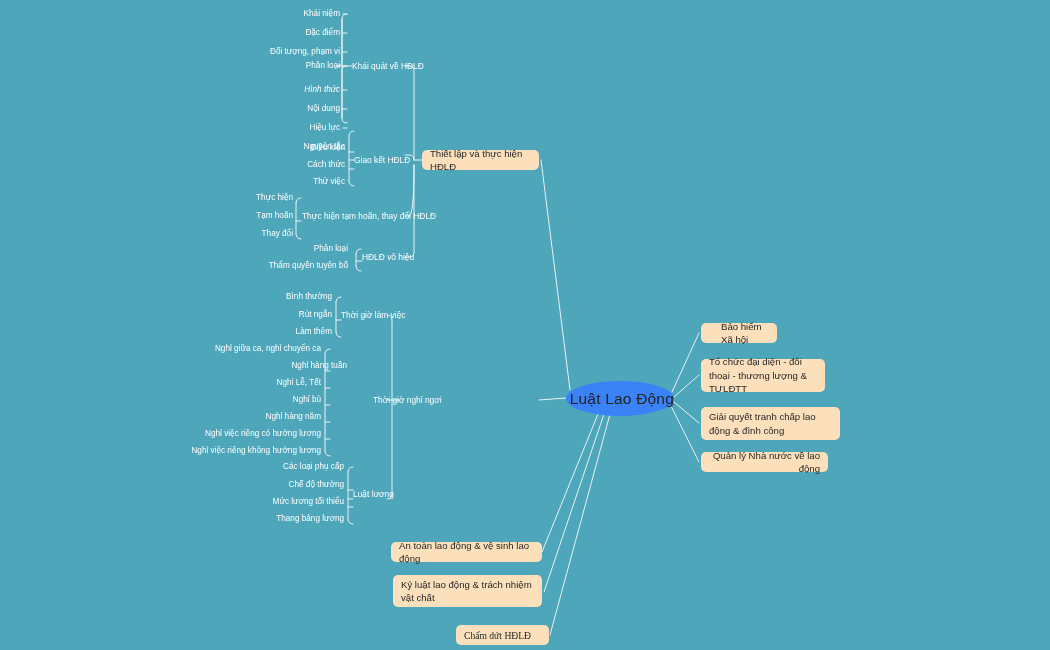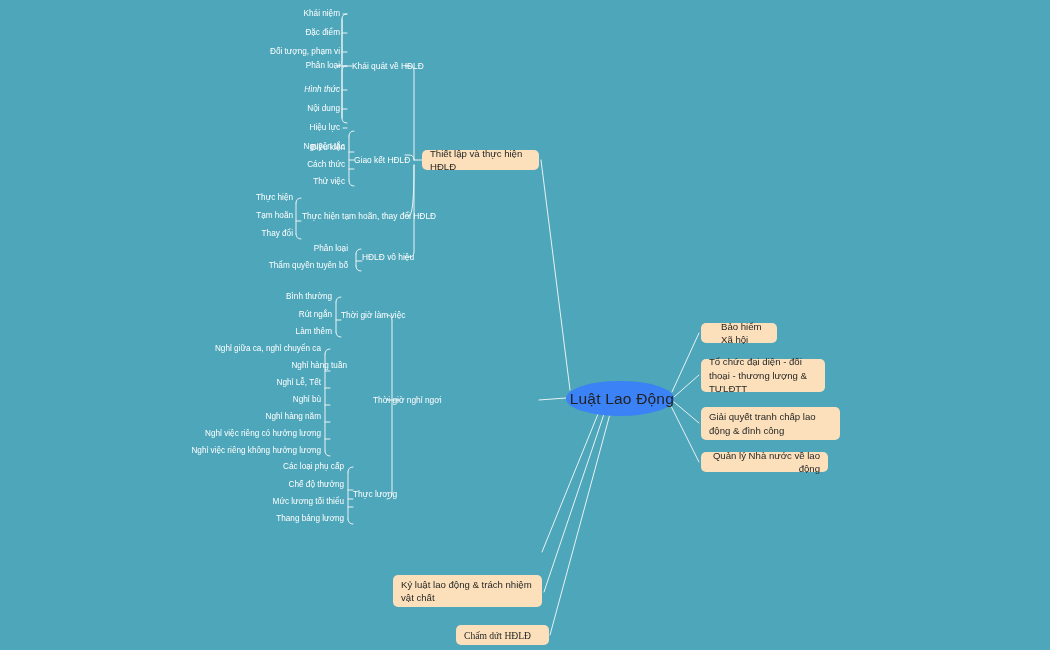--- a/index.html
+++ b/index.html
@@ -165,20 +165,23 @@
 
     <div class="root-node" style="left:566px; top:381px; width:108px; height:35px;">
       <span>Luật Lao Động</span>
     </div>
 
     <div class="box-node" style="left:422px; top:150px; width:117px; height:20px;">
       <span>Thiết lập và thực hiện HĐLĐ</span>
     </div>
 
 
+    <div class="box-node" style="left:391px; top:542px; width:151px; height:20px;">
+      <span>An toàn lao động &amp; vệ sinh lao động</span>
+    </div>
 
     <div class="box-node two-line" style="left:393px; top:575px; width:149px; height:32px;">
       <span>Kỷ luật lao động &amp; trách nhiệm vật chất</span>
     </div>
 
     <div class="box-node" style="left:456px; top:625px; width:93px; height:20px;font-family:Liberation Serif, serif;">
       <span>Chấm dứt HĐLĐ</span>
     </div>
 
     <div class="box-node" style="left:701px; top:323px; width:76px; height:20px;padding-left:20px;">
@@ -293,21 +296,21 @@
       <span>Nghỉ hàng năm</span>
     </div>
     <div class="txt-node right" style="left:321px; top:434px;">
       <span>Nghỉ việc riêng có hưởng lương</span>
     </div>
     <div class="txt-node right" style="left:321px; top:451px;">
       <span>Nghỉ việc riêng không hưởng lương</span>
     </div>
 
     <div class="txt-node l2 left" style="left:353px; top:494px;">
-      <span>Thực lương</span>
+      <span>Luật lương</span>
     </div>
     <div class="txt-node right" style="left:344px; top:467px;">
       <span>Các loại phụ cấp</span>
     </div>
     <div class="txt-node right" style="left:344px; top:485px;">
       <span>Chế độ thưởng</span>
     </div>
     <div class="txt-node right" style="left:344px; top:502px;">
       <span>Mức lương tối thiểu</span>
     </div>

